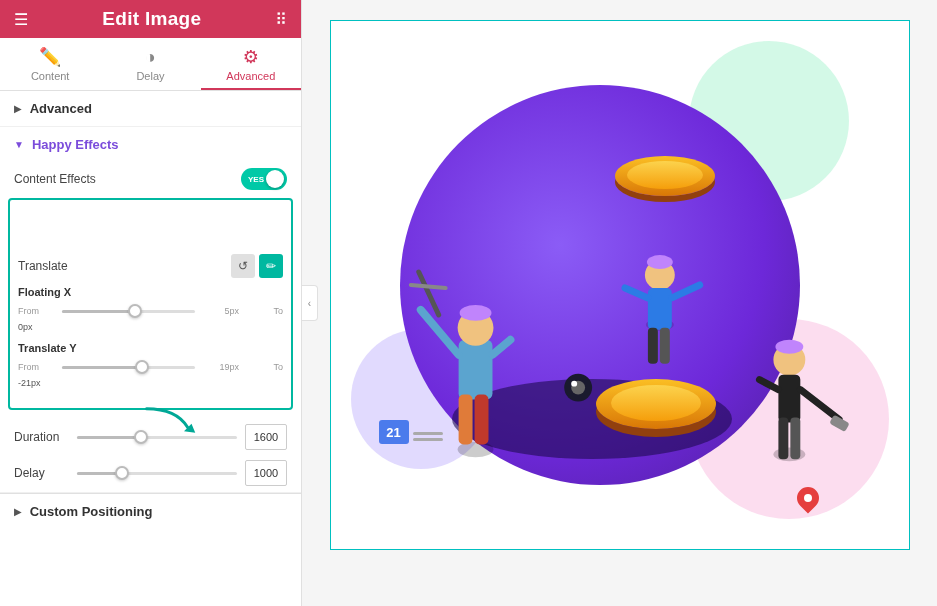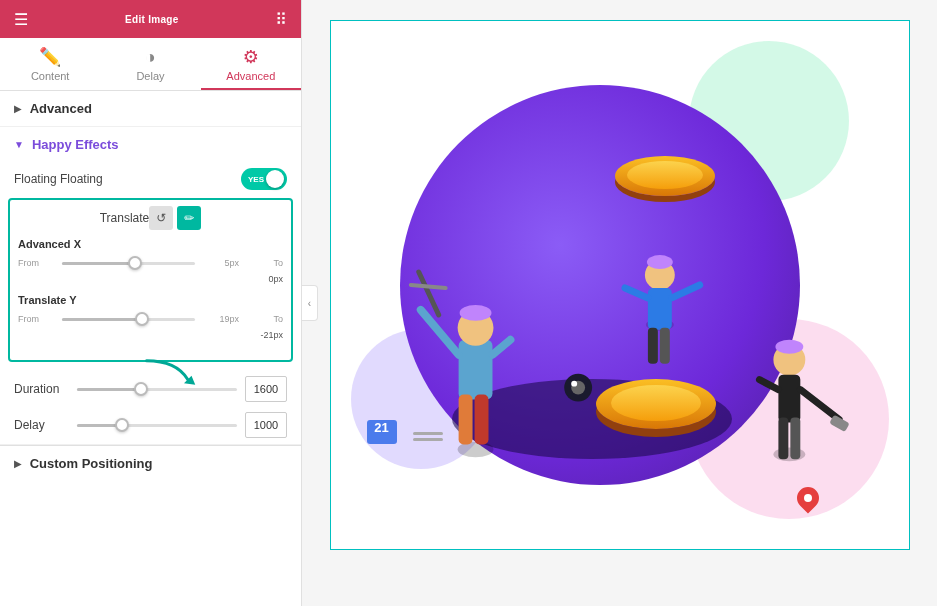--- a/index.html
+++ b/index.html
@@ -22,21 +22,21 @@
       background: #d1375a;
       color: #fff;
       display: flex;
       align-items: center;
       justify-content: space-between;
       padding: 0 14px;
       height: 38px;
       flex-shrink: 0;
     }
     .header-title {
-      font-size: 10px;
+      font-size: 19px;
       font-weight: 600;
       letter-spacing: 0.3px;
       text-align: center;
     }
     .hamburger-icon, .grid-icon {
       color: #fff;
       font-size: 16px;
       cursor: pointer;
     }
 
@@ -161,22 +161,23 @@
       border-radius: 4px;
       margin: 0 8px 6px;
       padding: 6px 8px 10px;
       position: relative;
     }
 
     
     .translate-header {
       display: flex;
       align-items: center;
-      justify-content: center;
+      justify-content: space-between;
       margin-bottom: 8px;
+      margin-top: 48px;
     }
     .translate-label {
       font-size: 12px;
       color: #444;
       font-weight: 500;
     }
     .translate-actions {
       display: flex;
       gap: 4px;
     }
@@ -247,21 +248,21 @@
       border: 2px solid #bbb;
       border-radius: 50%;
       position: absolute;
       top: 50%;
       transform: translateY(-50%);
       box-shadow: 0 1px 3px rgba(0,0,0,0.2);
     }
     .slider-current-label {
       font-size: 9px;
       color: #555;
-      text-align: right;
+      text-align: left;
       margin-top: 2px;
     }
 
     
     .control-row {
       display: flex;
       align-items: center;
       padding: 4px 14px 6px;
       gap: 8px;
     }
@@ -456,27 +457,27 @@
       border-radius: 50%;
       bottom: 90px;
       left: 50%;
       transform: translateX(-60%);
     }
 
     
     .num-badge {
       position: absolute;
       bottom: 105px;
-      left: 36px;
+      left: 48px;
       width: 30px;
       height: 24px;
       background: #4b7bec;
       border-radius: 3px;
       display: flex;
-      align-items: flex-start;
+      align-items: center;
       justify-content: center;
       color: #fff;
       font-size: 13px;
       font-weight: 700;
     }
 
     
     .dash-lines {
       position: absolute;
       bottom: 108px;
@@ -565,39 +566,39 @@
       <span class="label">Advanced</span>
     </div>
 
     <div class="section-happy">
       <div class="section-happy-header">
         <span class="arrow-down">▼</span>
         <span class="label">Happy Effects</span>
       </div>
 
       <div class="row-floating">
-        <span class="row-label">Floating Floating</span>
+        <span class="row-label">Content Effects</span>
         <div class="toggle-yes">
           <span class="yes-text">YES</span>
           <div class="knob"></div>
         </div>
       </div>
 
       <div class="translate-box">
 
         <div class="translate-header">
           <span class="translate-label">Translate</span>
           <div class="translate-actions">
             <button class="icon-btn">↺</button>
             <button class="icon-btn pencil">✏</button>
           </div>
         </div>
 
         <div class="sub-row">
-          <div class="sub-row-title">Advanced X</div>
+          <div class="sub-row-title">Floating X</div>
           <div class="slider-row">
             <span class="slider-label">From</span>
             <div class="slider-container">
               <div class="slider-track">
                 <div class="slider-fill" style="width:55%"></div>
                 <div class="slider-thumb" style="left:calc(55% - 7px)"></div>
               </div>
             </div>
             <span class="slider-label right">5px</span>
             <span class="slider-label right">To</span>

